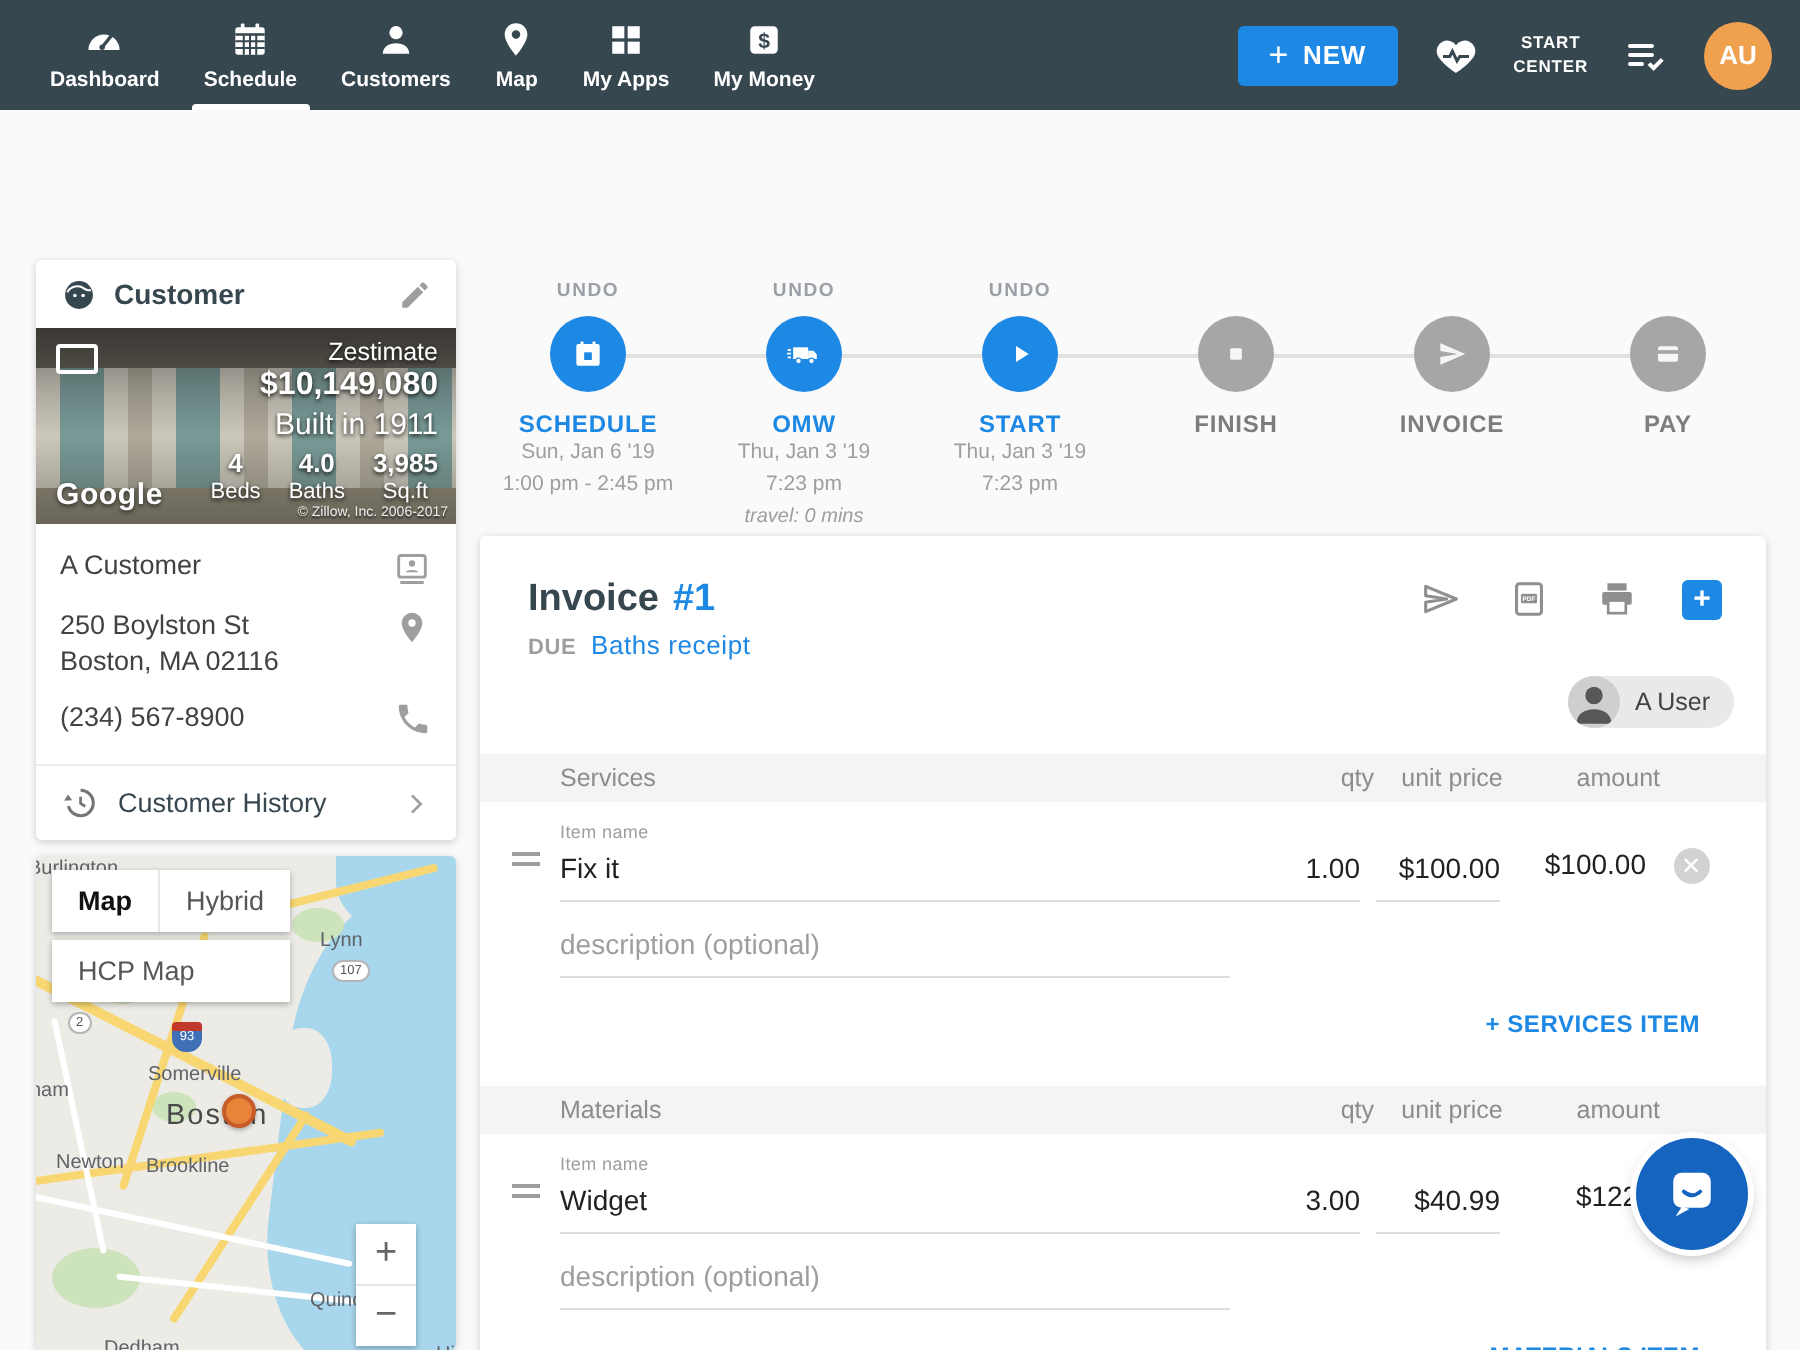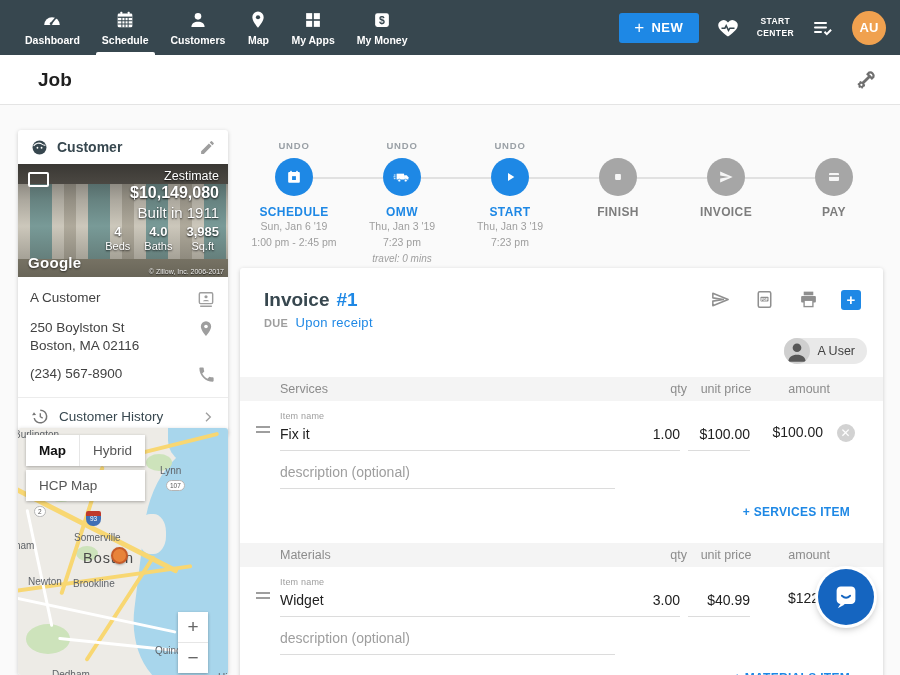--- a/index.html
+++ b/index.html
@@ -26,21 +26,21 @@
   .jobbar .tools{margin-left:auto;margin-right:22px;cursor:pointer;}
 
   
   .card{position:absolute;background:#fff;border-radius:3px;box-shadow:0 1px 4px rgba(0,0,0,.18);}
 
   
   .customer-card{left:18px;top:130px;width:210px;}
   .cc-header{height:34px;display:flex;align-items:center;padding:0 12px;}
   .cc-header .title{font-size:14px;font-weight:bold;color:#37474f;margin-left:8px;}
   .cc-header .edit{margin-left:auto;cursor:pointer;}
-  .cc-photo{height:113px;position:relative;color:#fff;background:
+  .cc-photo{height:98px;position:relative;color:#fff;background:
     linear-gradient(180deg,rgba(15,15,15,.55) 0%,rgba(15,15,15,.22) 32%,rgba(15,15,15,.06) 55%,rgba(35,35,30,.4) 100%),
     linear-gradient(180deg,#6e6960 0 20px,transparent 20px),
     linear-gradient(0deg,#97917f 0 18px,transparent 18px),
     repeating-linear-gradient(90deg,#d8d3c6 0 12px,#7fa3a0 12px 34px,#d8d3c6 34px 46px,#b9b3a4 46px 58px);cursor:pointer;}
   .expand-rect{position:absolute;left:10px;top:8px;width:17px;height:11px;border:2px solid #fff;border-radius:2px;}
   .zest{position:absolute;top:5px;right:9px;text-align:right;text-shadow:0 1px 2px rgba(0,0,0,.85);}
   .zest .zl{font-size:12.5px;}
   .zest .zv{font-size:16px;font-weight:bold;margin-top:1px;}
   .zest .zb{font-size:15px;margin-top:2px;}
   .facts{display:flex;justify-content:flex-end;gap:14px;margin-top:3px;}
@@ -227,33 +227,20 @@
       <span>
         <svg width="24" height="24" viewBox="0 0 24 24">
             <path d="M4 7h11M4 11.5h11M4 16h6" stroke="#fff" stroke-width="2" stroke-linecap="round"></path>
             <path d="M13.5 15.8l2.3 2.3 4.3-4.4" stroke="#fff" stroke-width="2" fill="none"></path>
           </svg>
       </span>
       <div class="avatar">AU</div>
     </div>
   </div>
 
-  <div class="jobbar">
-    <h1>Job</h1>
-    <span class="tools">
-      <svg width="24" height="24" viewBox="0 0 24 24">
-          <g transform="rotate(45 12 12)">
-            <rect x="10.6" y="6" width="2.8" height="11" rx="1" fill="#6f6f6f"></rect>
-            <path d="M9 4.5a3.4 3.4 0 0 1 6 0v2.2h-6z" fill="none" stroke="#6f6f6f" stroke-width="2.2"></path>
-          </g>
-          <circle cx="7.4" cy="16.8" r="3" fill="#6f6f6f" stroke="#6f6f6f" stroke-width="1.4" stroke-dasharray="1.6 1.4"></circle>
-          <circle cx="7.4" cy="16.8" r="1.1" fill="#fff"></circle>
-        </svg>
-    </span>
-  </div>
 
   <div class="card customer-card">
     <div class="cc-header">
       <span>
         <svg width="19" height="19" viewBox="0 0 24 24">
             <circle cx="12" cy="12" r="8.8" fill="#37474f"></circle>
             <circle cx="9.4" cy="12.3" r="1.15" fill="#fff"></circle>
             <circle cx="14.6" cy="12.3" r="1.15" fill="#fff"></circle>
             <path d="M4.6 10.2c2.2-3.8 7.4-4.8 10.5-2.4 1.5 1.1 3.2 1.5 4.4 1" stroke="#fff" stroke-width="1.3" fill="none"></path>
           </svg>
@@ -493,21 +480,21 @@
                 <rect x="7" y="3.8" width="10" height="3.8" fill="#8f8f8f"></rect>
                 <rect x="4.3" y="8.4" width="15.4" height="6.6" rx="1" fill="#8f8f8f"></rect>
                 <rect x="7.4" y="12.8" width="9.2" height="6.6" fill="#fff" stroke="#8f8f8f" stroke-width="1.4"></rect>
               </svg>
           </span>
           <span class="addbtn">+</span>
         </div>
       </div>
       <div class="due">
         <span>DUE</span>
-        <span class="duelink">Upon receipt</span>
+        <span class="duelink">Baths receipt</span>
       </div>
       <div class="chip-row">
         <div class="chip">
           <span class="cavatar">
             <svg width="26" height="26" viewBox="0 0 24 24">
                 <circle cx="12" cy="9" r="4" fill="#575757"></circle>
                 <path d="M4 22c0-4.4 3.6-6.6 8-6.6s8 2.2 8 6.6z" fill="#575757"></path>
               </svg>
           </span>
           <span class="cname">A User</span>

